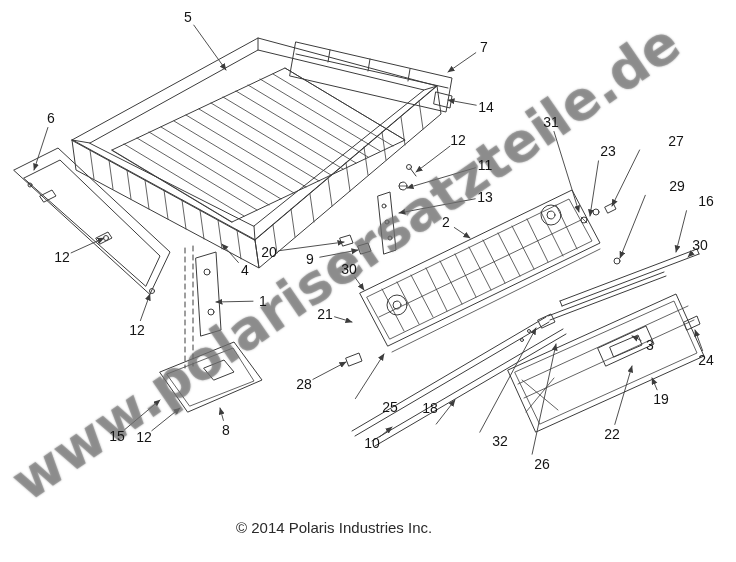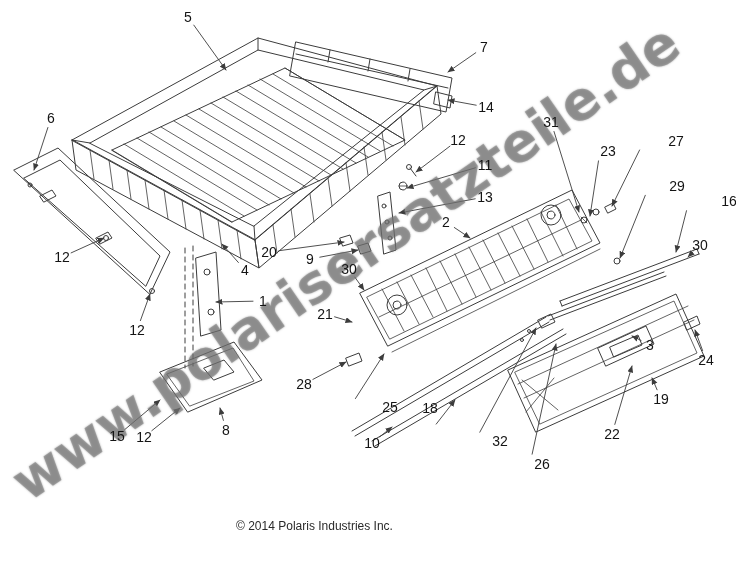--- a/index.html
+++ b/index.html
@@ -13,21 +13,21 @@
     font-family:"DejaVu Sans",sans-serif;font-weight:bold;font-size:54px;
     letter-spacing:0;white-space:nowrap;color:rgba(118,118,118,0.52);
     text-shadow:0 0 2px rgba(90,90,90,0.55);z-index:2;pointer-events:none
   }
   #callouts{position:absolute;left:0;top:0;width:736px;height:562px;z-index:3;pointer-events:none}
   .callout{
     position:absolute;transform:translate(-50%,-50%);
     font-size:14px;color:#141414;font-family:"Liberation Sans",sans-serif
   }
   .copyright{
-    position:absolute;left:236px;top:519px;font-size:12px;color:#2a2a2a;z-index:3
+    position:absolute;left:236px;top:519px;font-size:15px;color:#2a2a2a;z-index:3
   }
 </style>
 </head>
 <body>
 
 <div class="stage">
 
   <svg viewBox="0 0 736 562" width="736" height="562">
     <defs>
       <marker id="arrowhead" markerWidth="8" markerHeight="8" refX="6.5" refY="3" orient="auto" markerUnits="userSpaceOnUse">
@@ -247,21 +247,21 @@
       <span class="callout" style="left: 188px; top: 17px;">5</span>
       <span class="callout" style="left: 484px; top: 47px;">7</span>
       <span class="callout" style="left: 486px; top: 107px;">14</span>
       <span class="callout" style="left: 51px; top: 118px;">6</span>
       <span class="callout" style="left: 458px; top: 140px;">12</span>
       <span class="callout" style="left: 551px; top: 122px;">31</span>
       <span class="callout" style="left: 608px; top: 151px; text-align: right;">23</span>
       <span class="callout" style="left: 644px; top: 141px; margin-left: 32px;">27</span>
       <span class="callout" style="left: 485px; top: 165px;">11</span>
       <span class="callout" style="left: 649px; top: 186px; margin-left: 28px;">29</span>
-      <span class="callout" style="left: 706px; top: 201px; margin-left: 23px;">16</span>
+      <span class="callout" style="left: 706px; top: 201px;">16</span>
       <span class="callout" style="left: 485px; top: 197px;">13</span>
       <span class="callout" style="left: 446px; top: 222px;">2</span>
       <span class="callout" style="left: 700px; top: 245px;">30</span>
       <span class="callout" style="left: 269px; top: 252px;">20</span>
       <span class="callout" style="left: 310px; top: 259px;">9</span>
       <span class="callout" style="left: 245px; top: 270px;">4</span>
       <span class="callout" style="left: 349px; top: 269px;">30</span>
       <span class="callout" style="left: 62px; top: 257px;">12</span>
       <span class="callout" style="left: 137px; top: 330px;">12</span>
       <span class="callout" style="left: 263px; top: 301px;">1</span>

